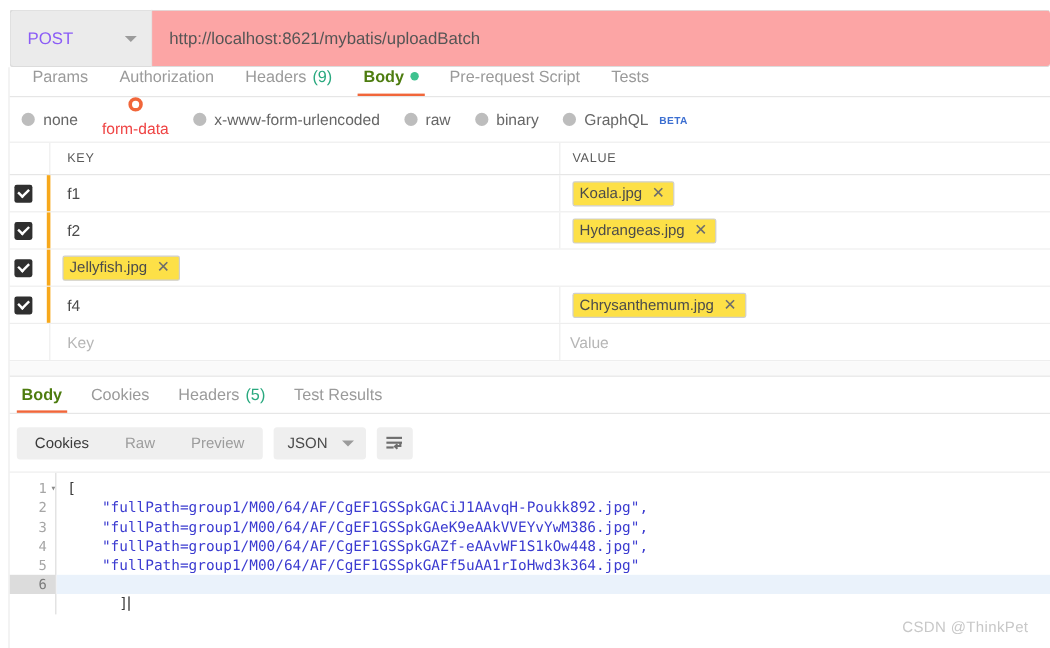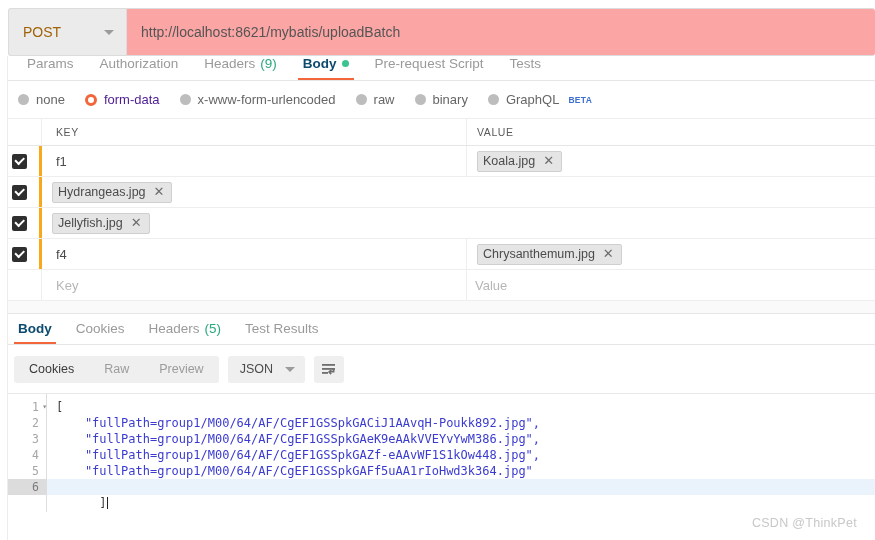--- a/index.html
+++ b/index.html
@@ -25,21 +25,21 @@
     width: 118px;
     background: #ebebeb;
     border: 1px solid #dcdcdc;
     border-right: none;
     border-radius: 3px 0 0 3px;
     display: flex;
     align-items: center;
     justify-content: space-between;
     padding: 0 12px 0 14px;
     font-size: 14px;
-    color: #a16207;
+    color: #8b5cf6;
     cursor: pointer;
   }
   .caret-down {
     width: 0; height: 0;
     border-left: 5px solid transparent;
     border-right: 5px solid transparent;
     border-top: 5px solid #9b9b9b;
   }
   .url-input {
     flex: 1;
@@ -68,21 +68,21 @@
     padding: 0 13px 9px 13px;
     font-size: 13.5px;
     color: #9a9a9a;
     cursor: pointer;
     position: relative;
     white-space: nowrap;
     display: flex;
     align-items: center;
     gap: 5px;
   }
-  .tab.active { color: #0c4a6e; font-weight: bold; }
+  .tab.active { color: #4d7c0f; font-weight: bold; }
   .tab.active::after {
     content: "";
     position: absolute;
     left: 8px; right: 8px; bottom: 0;
     height: 2.5px;
     background: #f1663a;
   }
   .tab .count { color: #2aa97f; font-weight: normal; }
   .green-dot {
     width: 7px; height: 7px;
@@ -112,21 +112,21 @@
     width: 11px; height: 11px;
     border-radius: 50%;
     background: #bdbdbd;
     flex: none;
   }
   .radio-opt.selected .radio {
     background: #ffffff;
     border: 3px solid #f1663a;
     width: 12px; height: 12px;
   }
-  .radio-opt.selected { color: #4c1d95; }
+  .radio-opt.selected { color: #ef4444; flex-direction: column; }
   .beta {
     font-size: 8.5px;
     font-weight: bold;
     color: #3c6fd1;
     vertical-align: super;
     margin-left: 2px;
     letter-spacing: .3px;
   }
 
   
@@ -198,21 +198,21 @@
     font-weight: normal;
   }
   .fd-head .col-value { padding-left: 10px; }
   .placeholder { color: #b6b6b6; }
   .file-chip {
     display: inline-flex;
     align-items: center;
     gap: 8px;
     border: 1px solid #cfcfcf;
     border-radius: 2px;
-    background: #e5e5e5;
+    background: #fde047;
     padding: 2px 7px 3px 5px;
     font-size: 12.5px;
     color: #4b4b4b;
     cursor: default;
     margin-left: 2px;
   }
   .chip-x {
     font-size: 13px;
     color: #6d6d6d;
     cursor: pointer;
@@ -435,20 +435,23 @@
         <span>Koala.jpg</span>
         <span class="chip-x">✕</span>
       </span>
     </div>
   </div>
 
   <div class="fd-row has-bar">
     <div class="col-check">
       <span class="checkbox"></span>
     </div>
+    <div class="col-key">
+      <span>f2</span>
+    </div>
     <div class="col-value">
       <span class="file-chip">
         <span>Hydrangeas.jpg</span>
         <span class="chip-x">✕</span>
       </span>
     </div>
   </div>
 
   <div class="fd-row has-bar">
     <div class="col-check">

